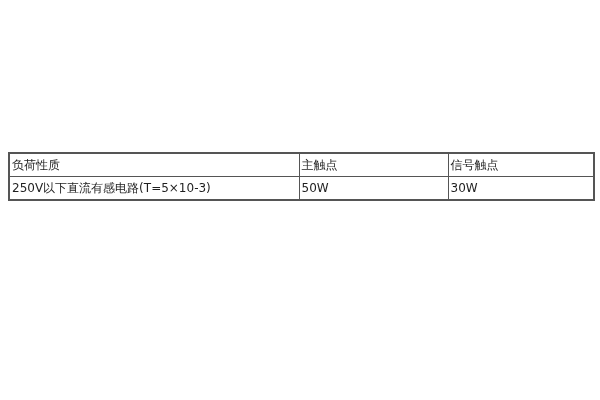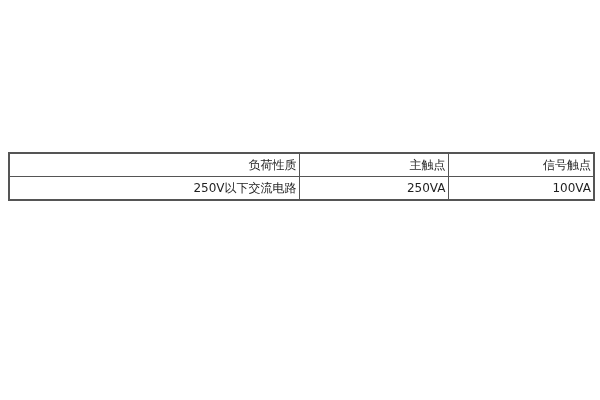--- a/index.html
+++ b/index.html
@@ -24,21 +24,21 @@
     width: 585px;
     border-collapse: collapse;
     table-layout: fixed;
     border: 2px solid #555555;
     background: #ffffff;
   }
   table.spec-table td {
     border: 1px solid #555555;
     height: 22px;
     padding: 0 2px;
-    text-align: right;
+    text-align: left;
     vertical-align: middle;
     font-size: 12px;
     line-height: 1;
     color: #1f1f1f;
     font-weight: 400;
     white-space: nowrap;
     overflow: hidden;
   }
   col.c1 { width: 290px; }
   col.c2 { width: 149px; }
@@ -54,19 +54,19 @@
       <col class="c2">
       <col class="c3">
     </colgroup>
     <tbody>
       <tr>
         <td>负荷性质</td>
         <td>主触点</td>
         <td>信号触点</td>
       </tr>
       <tr>
-        <td>250V以下交流电路</td>
-        <td>250VA</td>
-        <td>100VA</td>
+        <td>250V以下直流有感电路(T=5×10-3)</td>
+        <td>50W</td>
+        <td>30W</td>
       </tr>
     </tbody>
   </table>
 </div>
 
 </body></html>

